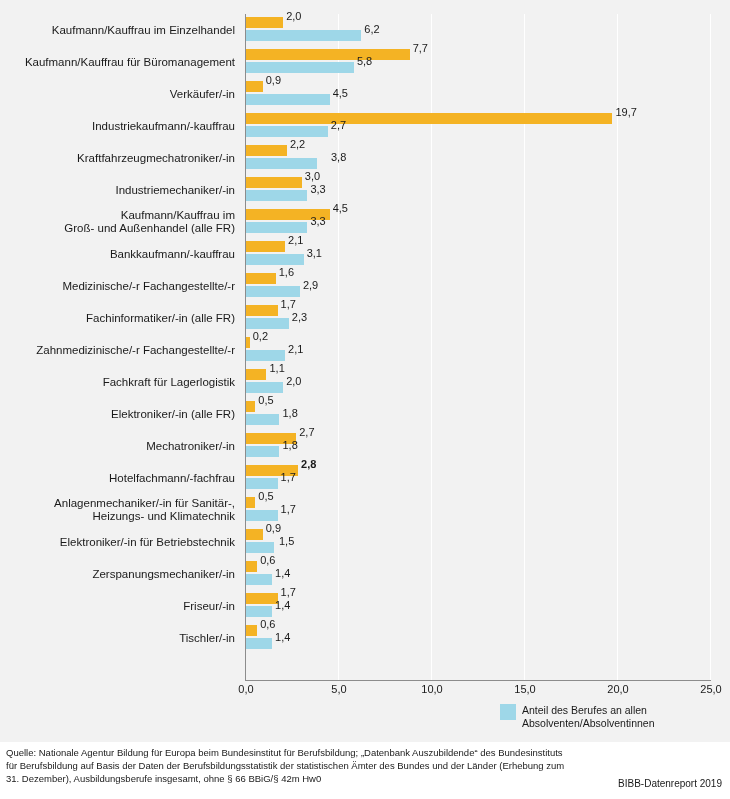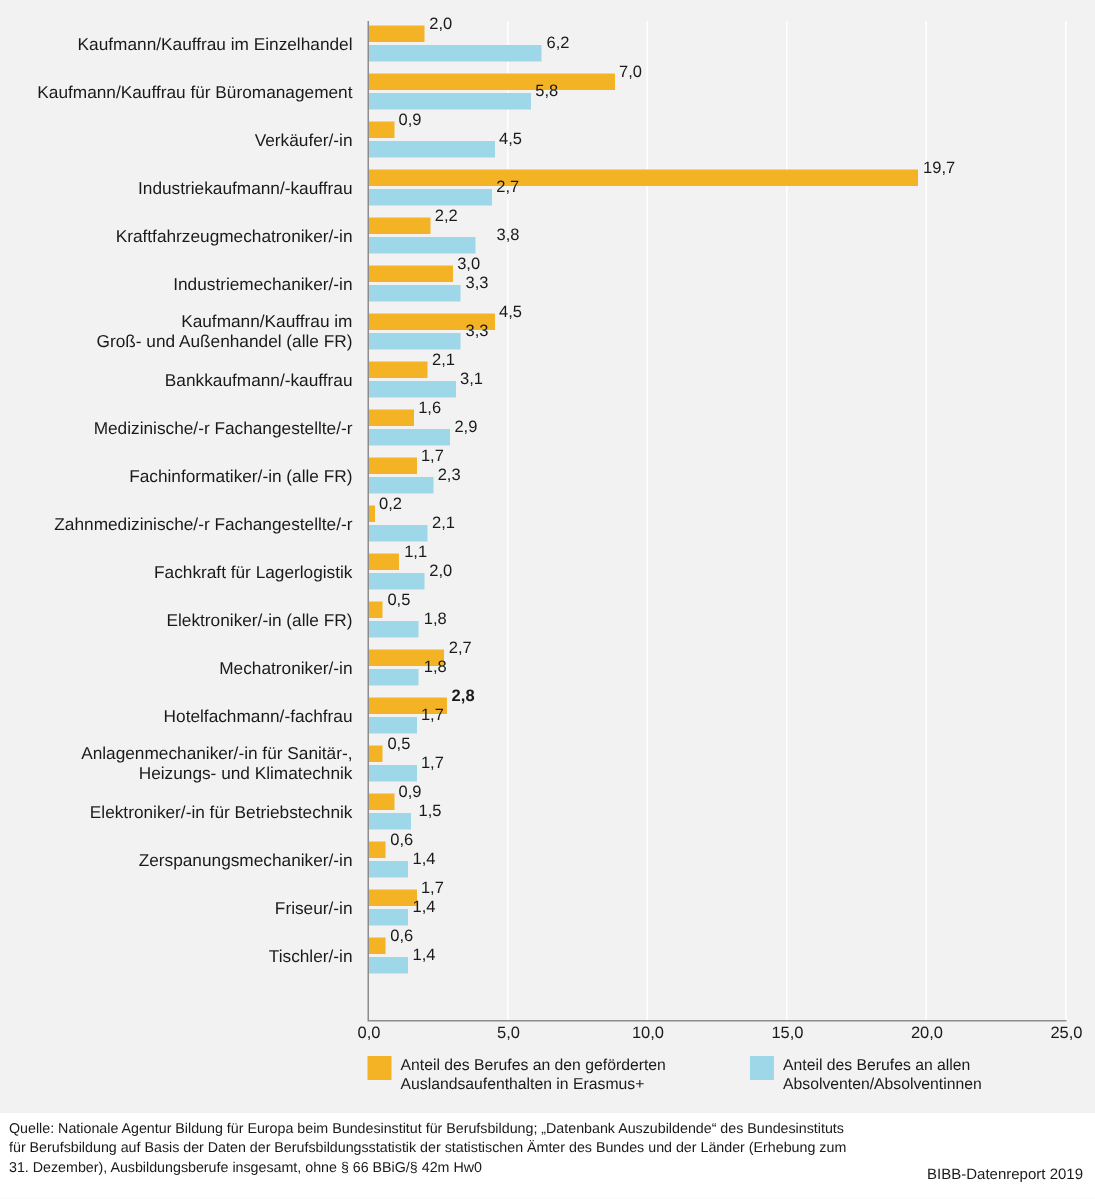--- a/index.html
+++ b/index.html
@@ -180,21 +180,21 @@
           <div class="bar blue" style="width: 115.32px;"></div>
           <div class="bar-val blue-v" style="left: 118.32px;">6,2</div>
         </div>
       </div>
       <div class="row" style="top: 46px;">
         <div class="cat-label">
           <span>Kaufmann/Kauffrau für Büromanagement</span>
         </div>
         <div class="bars" style="width: 465px;">
           <div class="bar orange" style="width: 163.68px;"></div>
-          <div class="bar-val orange-v" style="left: 166.68px;">7,0</div>
+          <div class="bar-val orange-v" style="left: 166.68px;">7,7</div>
           <div class="bar blue" style="width: 107.88px;"></div>
           <div class="bar-val blue-v" style="left: 110.88px;">5,8</div>
         </div>
       </div>
       <div class="row" style="top: 78px;">
         <div class="cat-label">
           <span>Verkäufer/-in</span>
         </div>
         <div class="bars" style="width: 465px;">
           <div class="bar orange" style="width: 16.74px;"></div>
@@ -396,24 +396,20 @@
   <div id="ticks-container">
       <div class="tick-label" style="left: 246px;">0,0</div>
       <div class="tick-label" style="left: 339px;">5,0</div>
       <div class="tick-label" style="left: 432px;">10,0</div>
       <div class="tick-label" style="left: 525px;">15,0</div>
       <div class="tick-label" style="left: 618px;">20,0</div>
       <div class="tick-label" style="left: 711px;">25,0</div>
     </div>
 
   <div class="legend">
-    <div class="legend-item" style="left:245px; top:4px;">
-      <span class="legend-swatch orange"></span>
-      <span class="legend-text">Anteil des Berufes an den geförderten Auslandsaufenthalten in Erasmus+</span>
-    </div>
     <div class="legend-item" style="left:500px; top:4px;">
       <span class="legend-swatch blue"></span>
       <span class="legend-text">Anteil des Berufes an allen Absolventen/Absolventinnen</span>
     </div>
   </div>
 </div>
 
 <div id="footer">
   <div class="source-text">Quelle: Nationale Agentur Bildung für Europa beim Bundesinstitut für Berufsbildung; „Datenbank Auszubildende“ des Bundesinstituts für Berufsbildung auf Basis der Daten der Berufsbildungsstatistik der statistischen Ämter des Bundes und der Länder (Erhebung zum 31. Dezember), Ausbildungsberufe insgesamt, ohne § 66 BBiG/§ 42m Hw0</div>
   <div class="report-tag">BIBB-Datenreport 2019</div>

